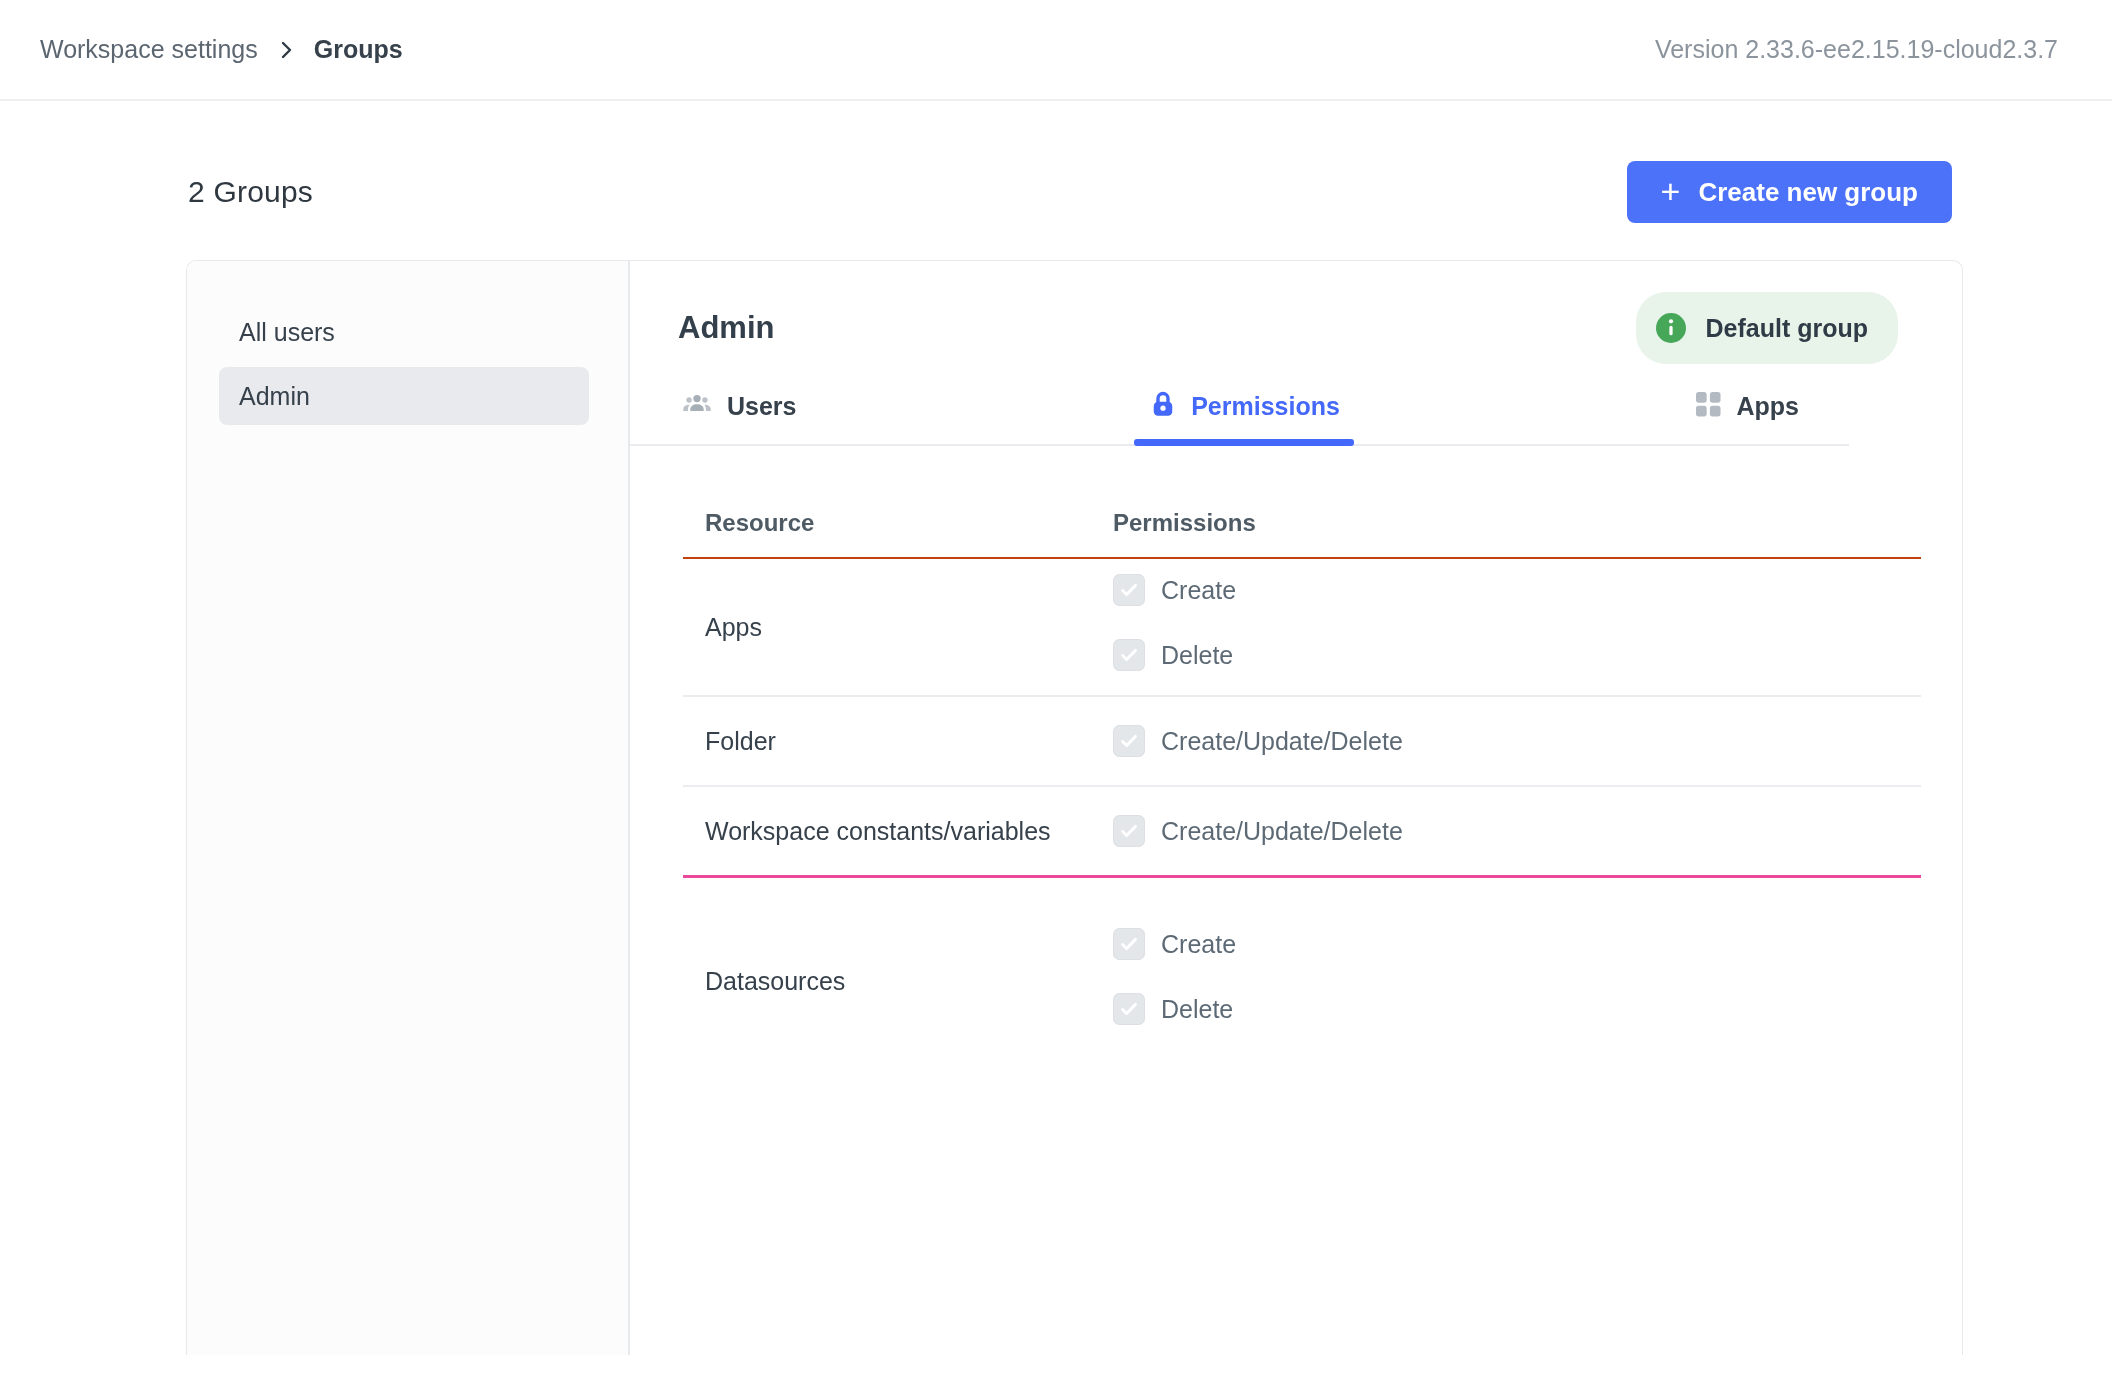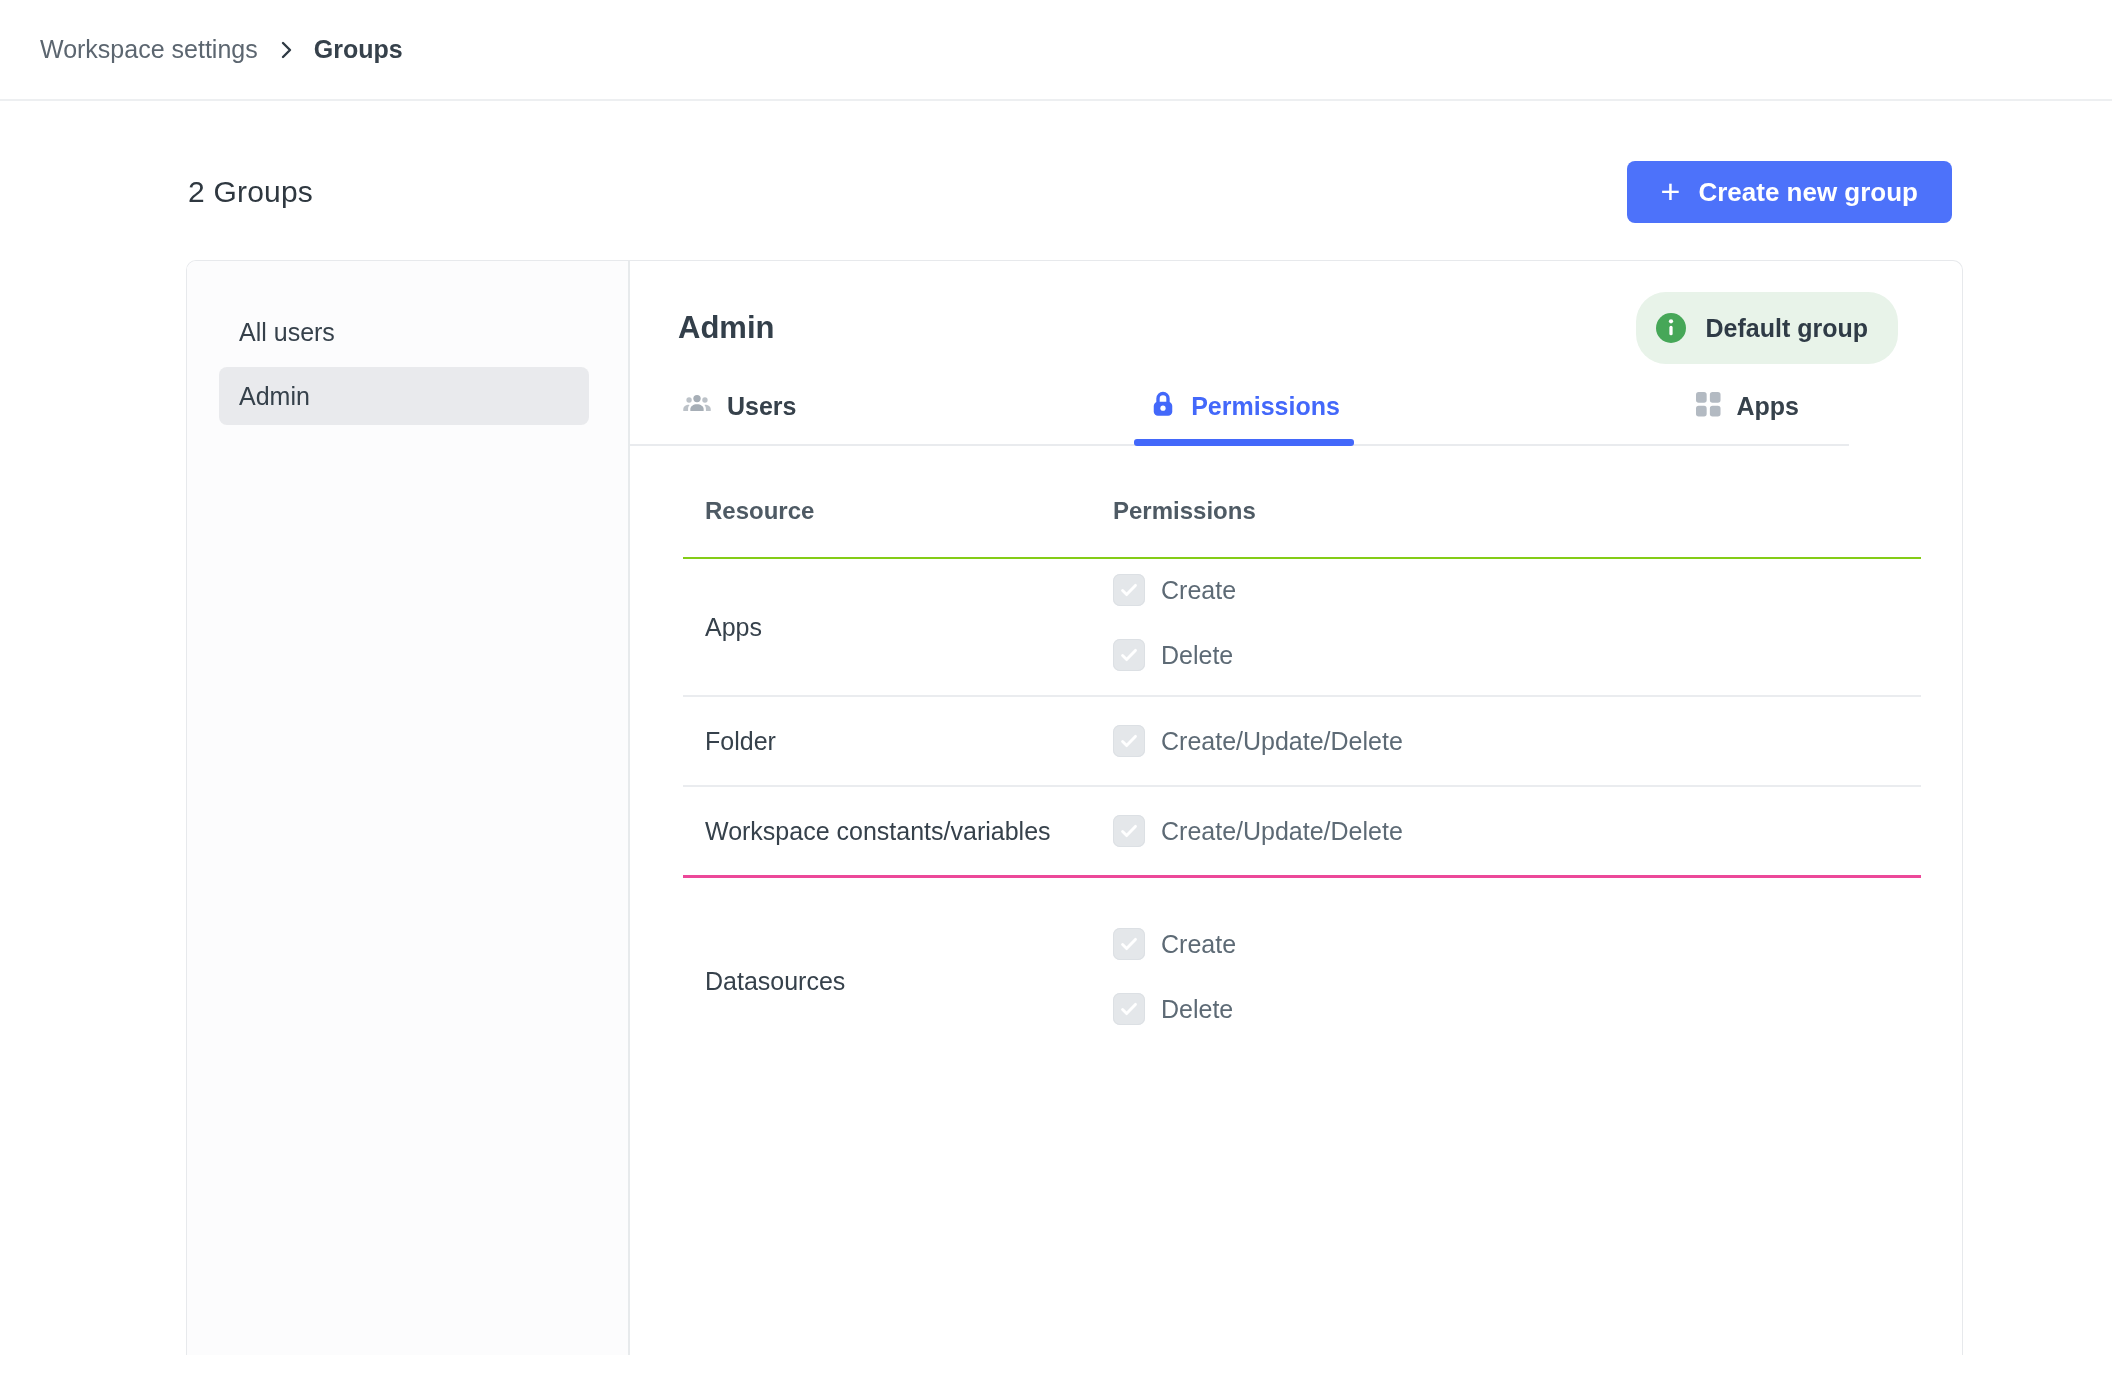--- a/index.html
+++ b/index.html
@@ -46,22 +46,22 @@
   .tab.active { color:#4368fa; }
   .tab.active::after { content:""; position:absolute; left:0; right:0; bottom:-2px; height:7px;
     background:#4368fa; border-radius:3px; }
 
   
   .banner { margin:58px 41px 0 53px; height:94px; background:#f0f2f4; border:1px solid #e9ebee;
     border-radius:10px; display:flex; align-items:center; padding:0 30px; gap:30px; font-size:25px; color:#333e48; }
 
   
   .ptable { margin:0 41px 0 53px; }
-  .thead { display:flex; align-items:flex-end; height:113px; padding-bottom:32px;
-    border-bottom:2px solid #84cc16; font-size:24px; font-weight:700; color:#4e5a64; }
+  .thead { display:flex; align-items:flex-end; height:113px; padding-bottom:20px;
+    border-bottom:2px solid #c2410c; font-size:24px; font-weight:700; color:#4e5a64; }
   .col-res { width:430px; padding-left:22px; flex-shrink:0; }
   .prow { display:flex; align-items:center; border-bottom:2px solid #eaecef; }
   .prow.thick { border-bottom:3px solid #ec4899; }
   .prow.last { border-bottom:none; }
   .prow .res { width:430px; padding-left:22px; flex-shrink:0; font-size:25px; color:#36414b; }
   .perm-cell { display:flex; flex-direction:column; gap:33px; }
   .pad-dual { padding:15px 0 24px; }
   .pad-single { padding:28px 0;justify-content:flex-end; }
   .pad-spacious { padding:50px 0 60px; }
   .cbline { display:flex; align-items:center; gap:16px; font-size:25px; color:#5d6a75; }
@@ -76,20 +76,21 @@
 <div class="topbar">
   <div class="breadcrumb">
     <span>Workspace settings</span>
     <span class="crumb-chev">
       <svg width="24" height="24" viewBox="0 0 24 24">
           <path d="M9 5l7 7-7 7" fill="none" stroke="#2f3a44" stroke-width="2.4" stroke-linecap="round" stroke-linejoin="round"></path>
         </svg>
     </span>
     <span class="current">Groups</span>
   </div>
+  <div class="version">Version 2.33.6-ee2.15.19-cloud2.3.7</div>
 </div>
 
 <div class="page-head">
   <h1>2 Groups</h1>
   <button class="btn-primary">
     <span class="plus">+</span>
     <span>Create new group</span>
   </button>
 </div>
 

